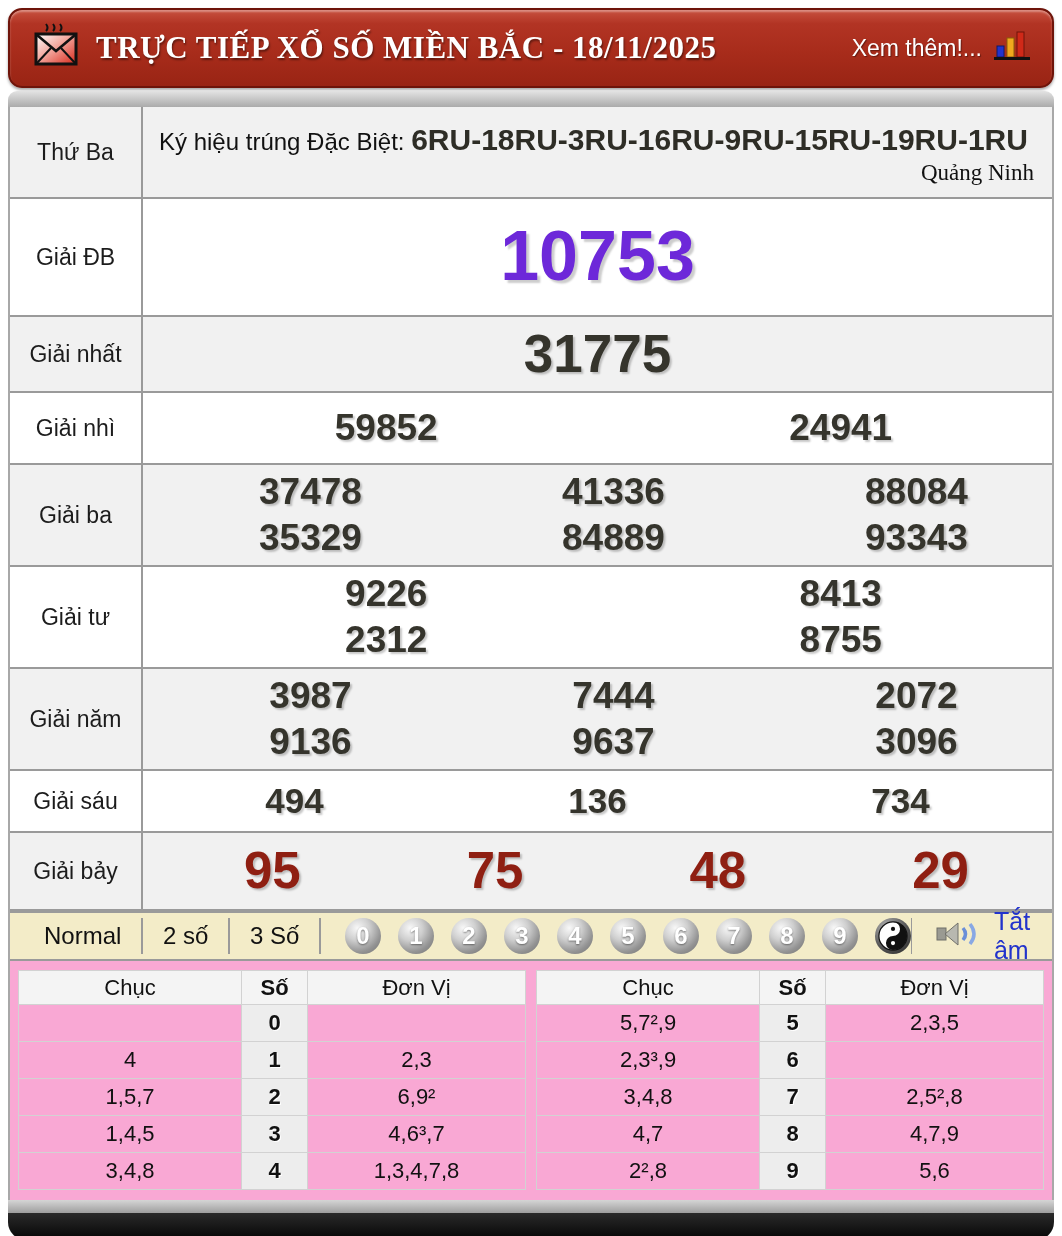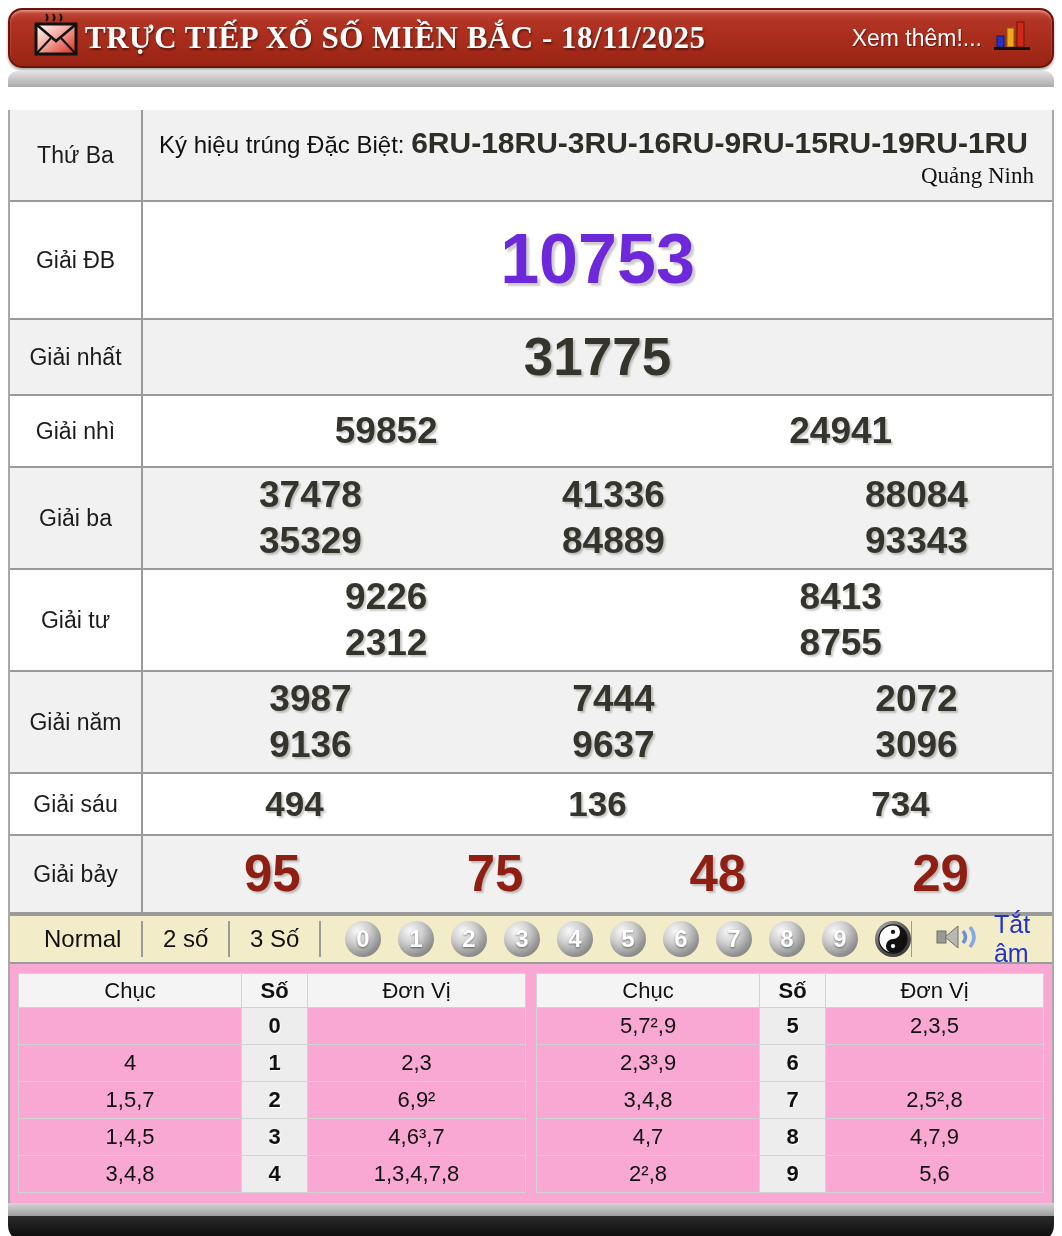--- a/index.html
+++ b/index.html
@@ -1,39 +1,39 @@
 <!DOCTYPE html>
 <html><head>
 <meta charset="utf-8">
 <style>
   * { margin:0; padding:0; box-sizing:border-box; }
   html,body { width:1062px; height:1236px; background:#fff; font-family:"Liberation Sans", sans-serif; overflow:hidden; }
   .widget { margin:8px 8px 0 8px; }
 
   
   .header {
-    height:60px; border-radius:14px; border:2px solid #6e140a;
+    height:80px; border-radius:14px; border:2px solid #6e140a;
     background:linear-gradient(#c85240 0%, #b23424 18%, #a82c1b 55%, #992414 100%);
     box-shadow:inset 0 2px 2px rgba(255,255,255,.35), 0 2px 3px rgba(0,0,0,.35);
-    display:flex; align-items:center; padding:0 22px; gap:5px;
+    display:flex; align-items:center; padding:0 22px; gap:16px;
   }
   .title { color:#fff; font-family:"Liberation Serif", serif; font-weight:bold; font-size:31px;
     letter-spacing:.5px; text-shadow:1px 2px 2px rgba(0,0,0,.45); flex:1; white-space:nowrap; }
   .more { color:#fff; font-size:23px; display:flex; align-items:center; gap:12px; cursor:pointer; text-shadow:1px 1px 1px rgba(0,0,0,.4); }
 
   
   .strip { height:16px; background:linear-gradient(#e3e3e3,#ababab); margin-top:3px; border-radius:9px 9px 0 0; }
   .strip.bottom { margin-top:0; border-radius:0; height:13px; background:linear-gradient(#d5d5d5,#9e9e9e); }
   .blackbar { height:27px; background:linear-gradient(#2a2a2a,#050505); border-radius:0 0 18px 18px; }
 
   
   .panel { border-left:2px solid #a8a8a8; border-right:2px solid #a8a8a8; background:#fff; }
 
   
-  .prize-table { border-bottom:2px solid #9a9a9a;margin-top:23px; }
+  .prize-table { border-bottom:2px solid #9a9a9a; }
   .prow { display:flex; align-items:stretch; }
   .prow + .prow { border-top:2px solid #9a9a9a; }
   .plabel { width:133px; min-width:133px; border-right:2px solid #9a9a9a;
     display:flex; align-items:center; justify-content:center;
     font-size:23px; color:#1c1c1c; text-align:center; }
   .pvals { flex:1; display:flex; flex-direction:column; justify-content:center; padding:2px 0; }
   .vrow { display:grid; width:100%; }
   .vrow.c1{ grid-template-columns:1fr; } .vrow.c2{ grid-template-columns:1fr 1fr; }
   .vrow.c3{ grid-template-columns:1fr 1fr 1fr; } .vrow.c4{ grid-template-columns:1fr 1fr 1fr 1fr; }
   .num { text-align:center; font-weight:bold; color:#35342c; text-shadow:2px 2px 2px rgba(0,0,0,.22); line-height:1.25; }

